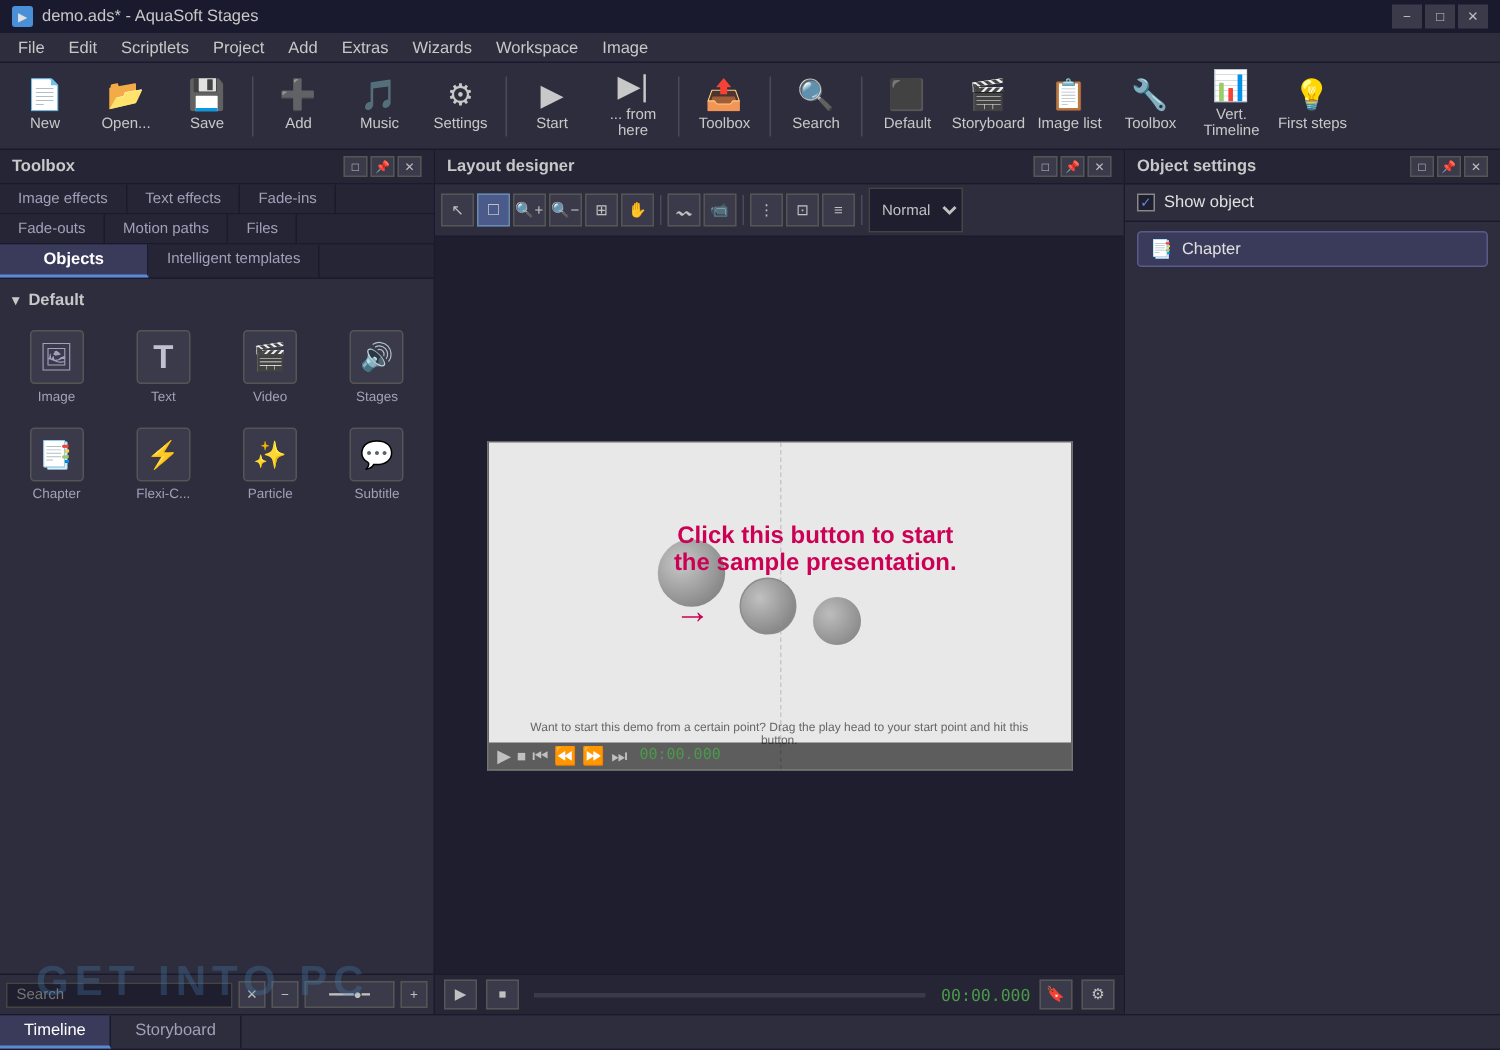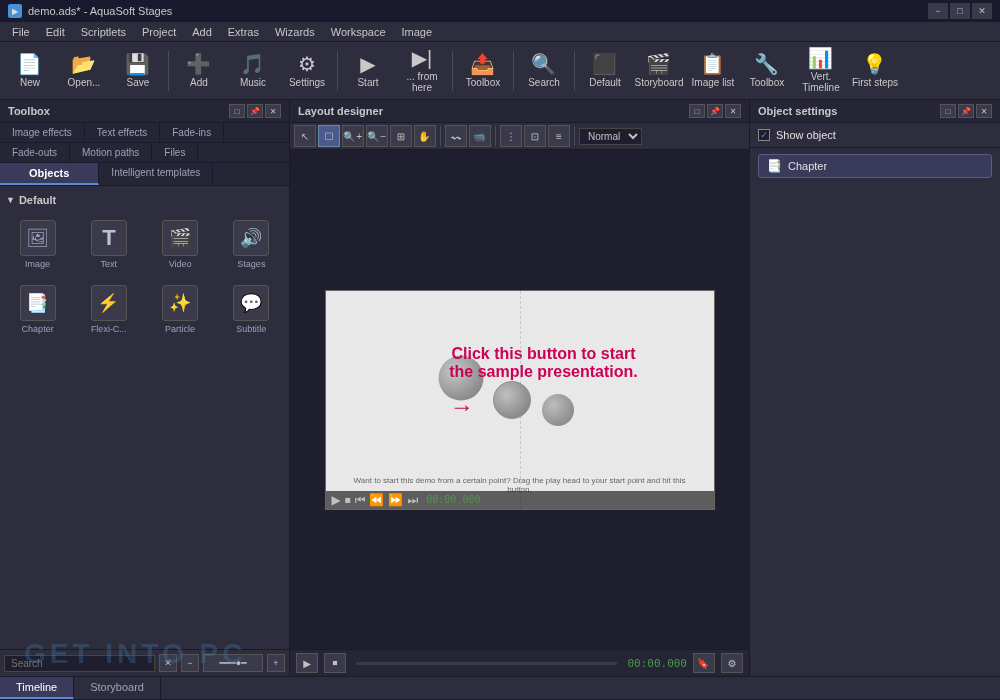--- a/index.html
+++ b/index.html
@@ -309,21 +309,21 @@
       <button class="layout-tool-btn">⊞</button>
       <button class="layout-tool-btn">✋</button>
       <div class="layout-tool-separator"></div>
       <button class="layout-tool-btn">〰</button>
       <button class="layout-tool-btn">📹</button>
       <div class="layout-tool-separator"></div>
       <button class="layout-tool-btn">⋮</button>
       <button class="layout-tool-btn">⊡</button>
       <button class="layout-tool-btn">≡</button>
       <div class="layout-tool-separator"></div>
-      <select style="background:#1e1e2e;border:1px solid #444;color:#c0c0c0;font-size:10px;height:17px;padding:0 4px;">
+      <select style="background:#1e1e2e;border:1px solid #444;color:#c0c0c0;font-size:10px;height:30px;padding:0 4px;">
         <option>Normal</option>
       </select>
     </div>
 
     <div id="preview-area">
 
       <div id="preview-canvas">
 
         <div style="position:absolute;top:40%;left:35%;transform:translate(-50%,-50%);">
           <div style="width:45px;height:45px;background:radial-gradient(circle at 35% 35%,#c0c0c0,#555);border-radius:50%;opacity:0.8;"></div>

